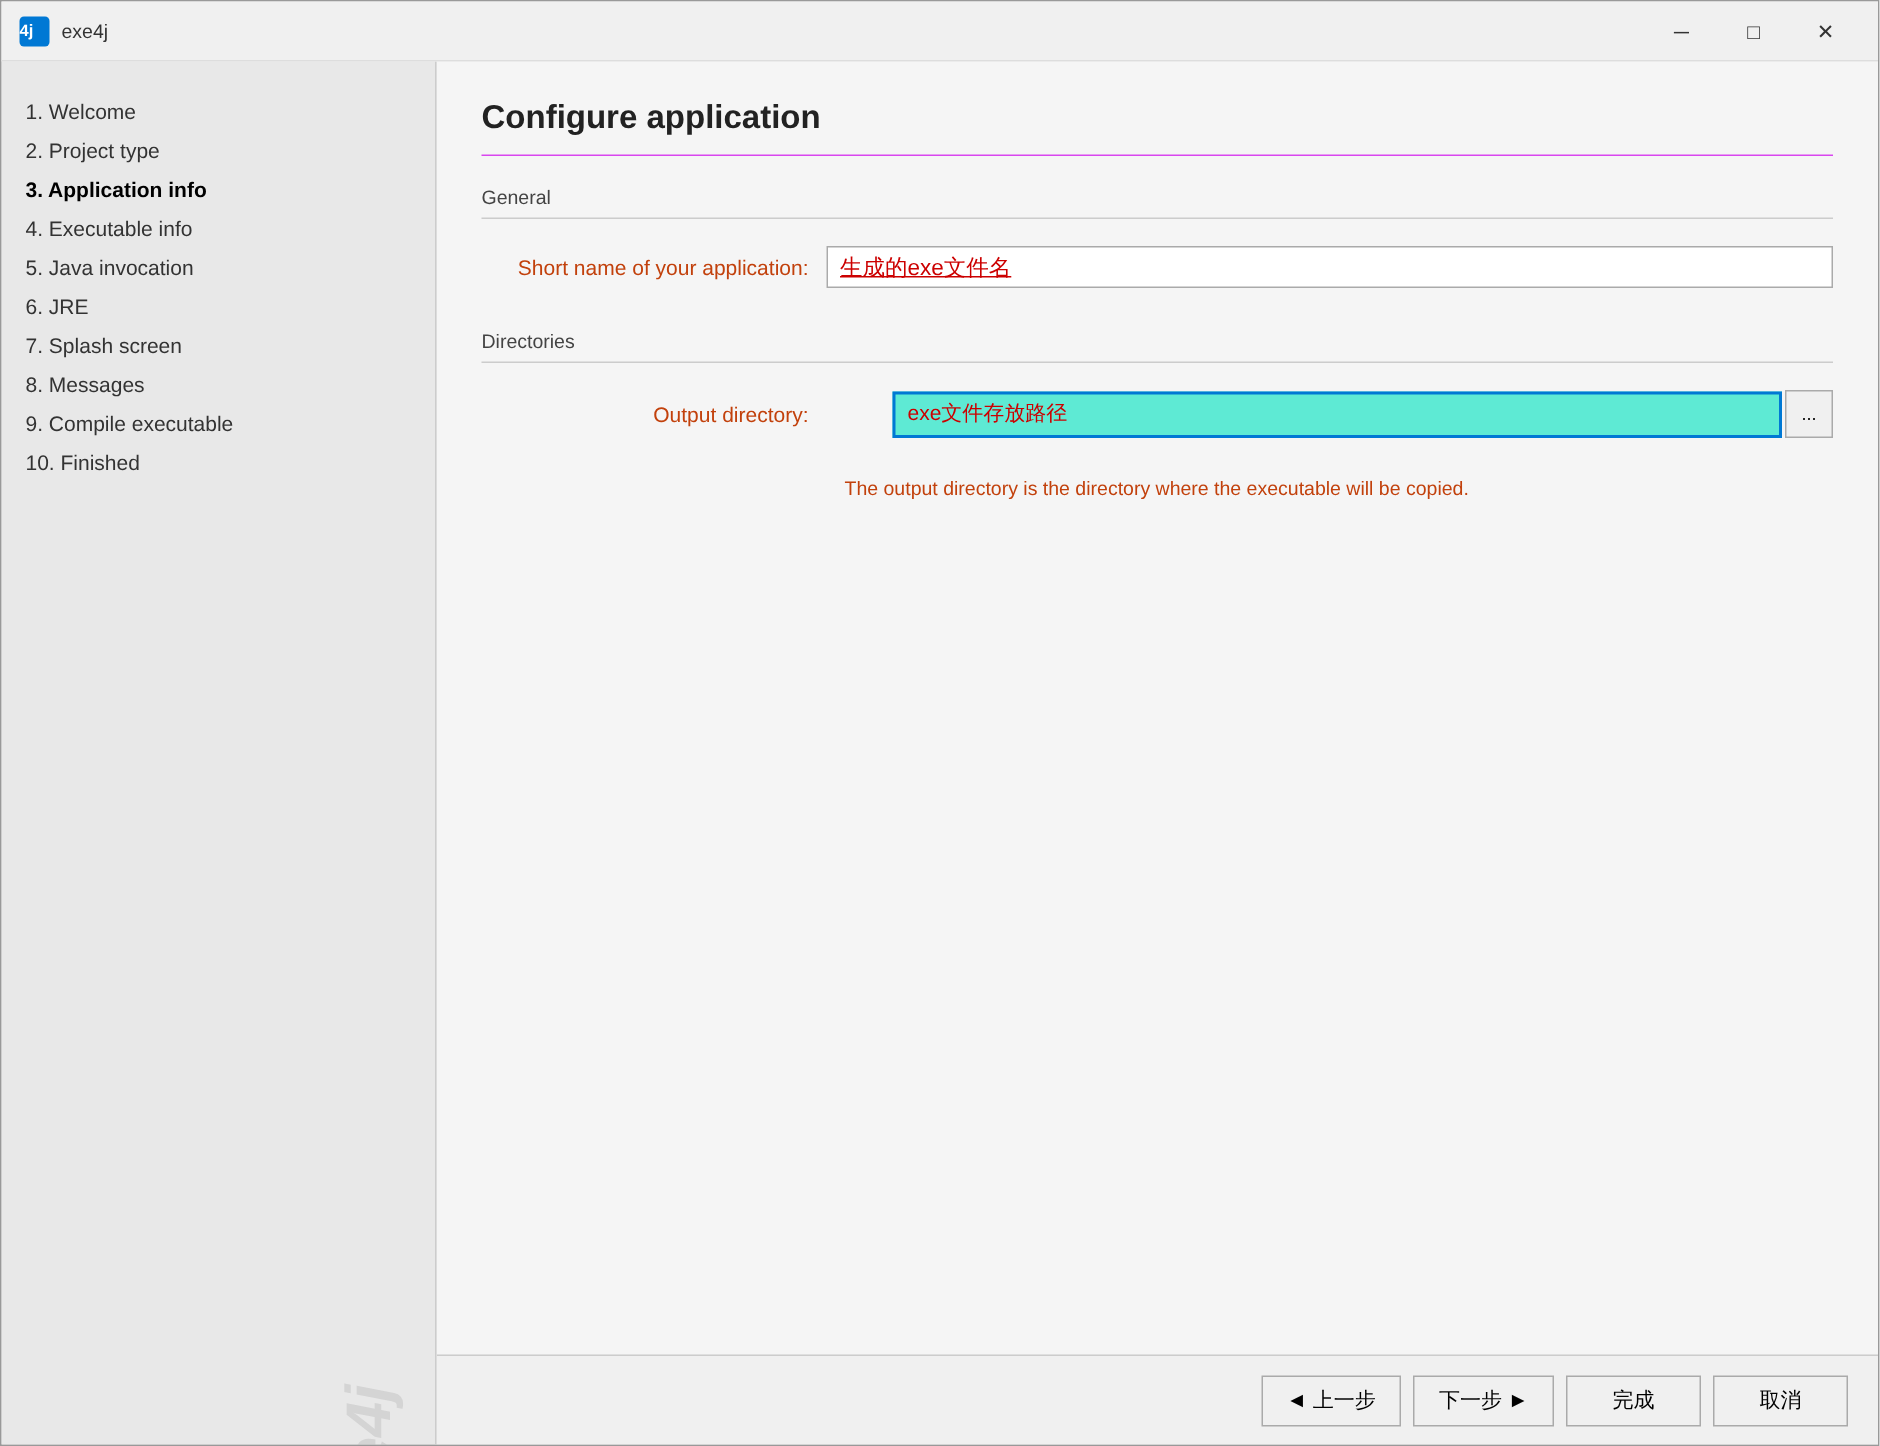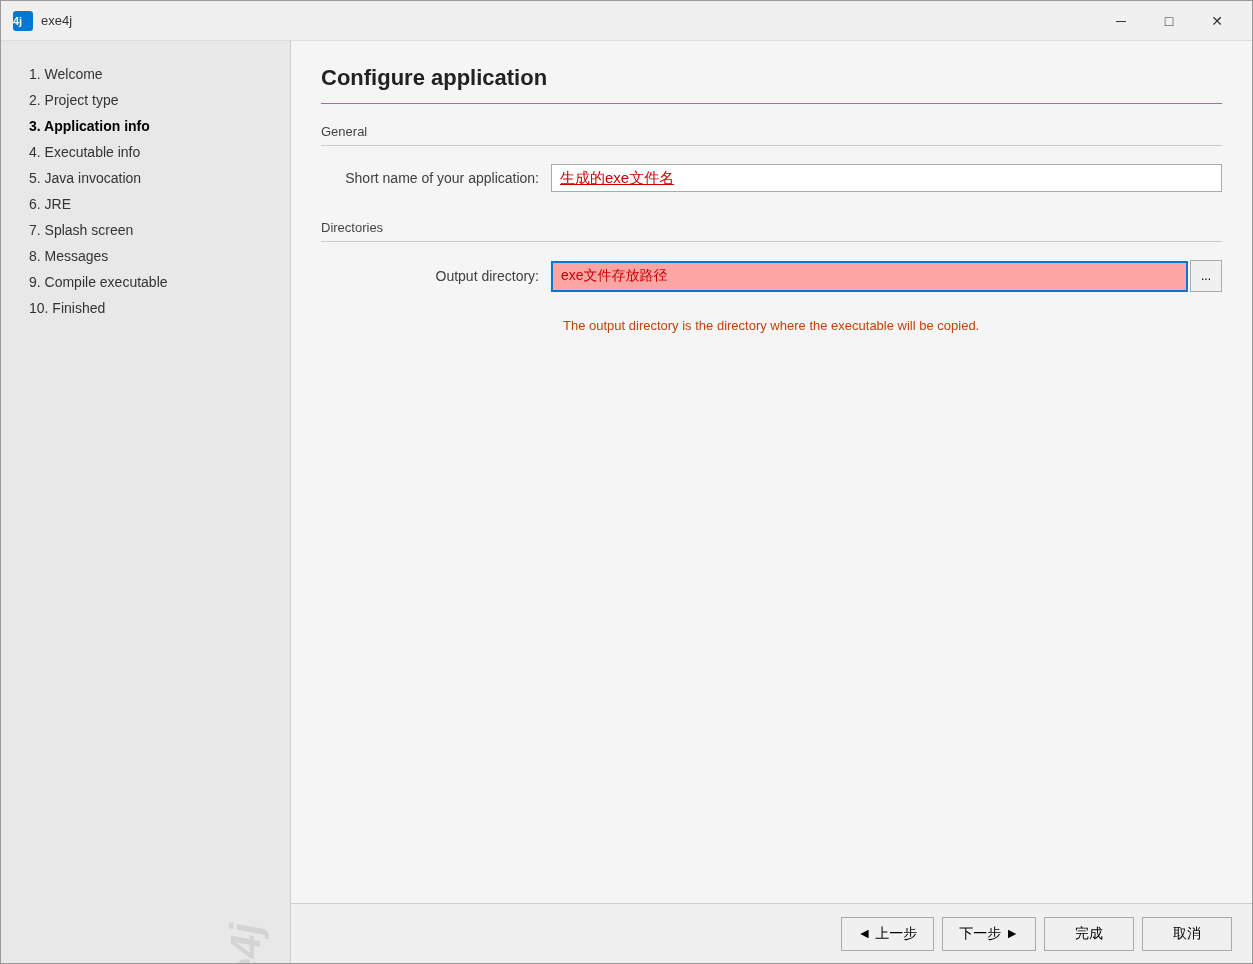--- a/index.html
+++ b/index.html
@@ -74,21 +74,21 @@
       background: #e8e8e8;
       border-right: 1px solid #ccc;
       padding: 20px 0;
       display: flex;
       flex-direction: column;
       flex-shrink: 0;
       position: relative;
     }
     .sidebar-nav {
       flex: 1;
-      padding: 0 20px;
+      padding: 0 8px;
     }
     .nav-item {
       padding: 5px 8px;
       font-size: 14px;
       color: #333;
       cursor: pointer;
       border-radius: 2px;
     }
     .nav-item.active {
       font-weight: bold;
@@ -141,21 +141,21 @@
       display: flex;
       align-items: center;
       margin-bottom: 12px;
       padding: 4px 0;
     }
     .field-label {
       min-width: 230px;
       text-align: right;
       padding-right: 12px;
       font-size: 14px;
-      color: #404040;
+      color: #c2410c;
     }
     .field-input {
       flex: 1;
       height: 28px;
       border: 1px solid #aaa;
       background: white;
       padding: 0 8px;
       font-size: 14px;
       outline: none;
     }
@@ -165,25 +165,26 @@
       text-decoration: underline;
     }
     .directory-row {
       display: flex;
       align-items: center;
     }
     .directory-input {
       flex: 1;
       height: 31px;
       border: 2px solid #0078d4;
-      background: #fca5a5;
+      background: #5eead4;
       padding: 0 8px;
       font-size: 14px;
       color: #cc0000;
       outline: none;
+      margin-left: 44px;
     }
     .browse-btn {
       width: 32px;
       height: 32px;
       border: 1px solid #aaa;
       background: #f0f0f0;
       cursor: pointer;
       margin-left: 2px;
       font-size: 12px;
       display: flex;

